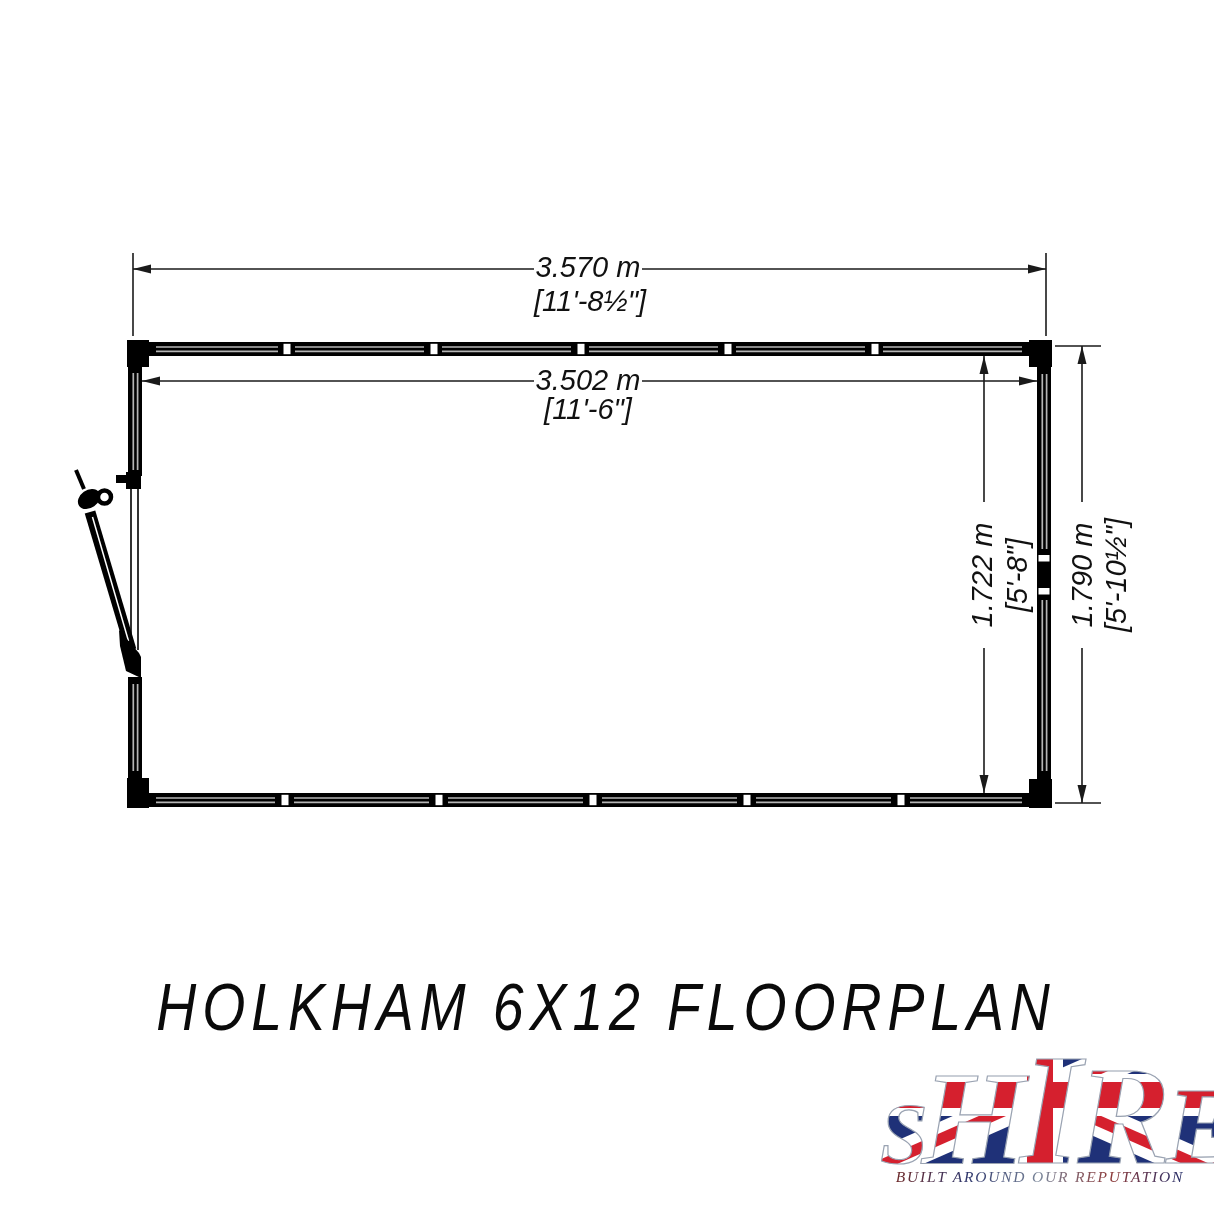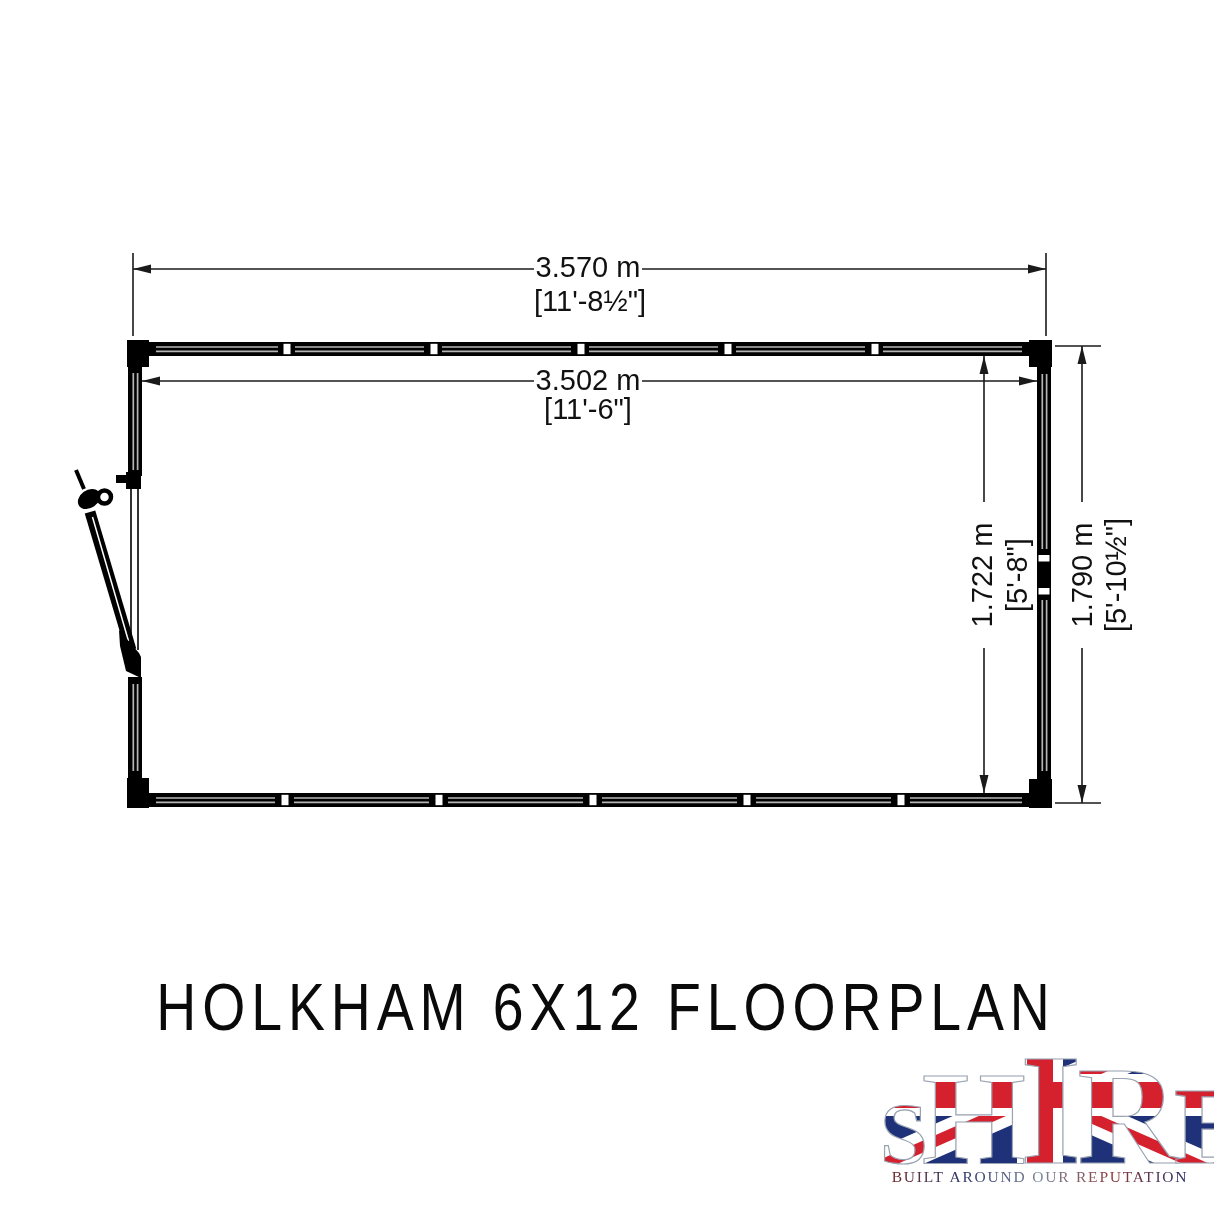--- a/index.html
+++ b/index.html
@@ -2,20 +2,21 @@
 <html><head>
 <meta charset="utf-8">
 <style>
   html,body{margin:0;padding:0;background:#fff;}
   .canvas{
     position:relative;
     width:1214px;height:1214px;
     background:#fff;
     font-family:"Liberation Sans",sans-serif;
     overflow:hidden;
+    font-style:italic;
   }
   svg{position:absolute;left:0;top:0;}
   .dim-text{font-family:"Liberation Sans",sans-serif;fill:#111;}
   .title-text{font-family:"Liberation Sans",sans-serif;fill:#0a0a0a;}
   .logo-letters{font-family:"Liberation Serif",serif;font-weight:bold;}
   .logo-tagline{font-family:"Liberation Serif",serif;}
 </style>
 </head>
 <body>
 

